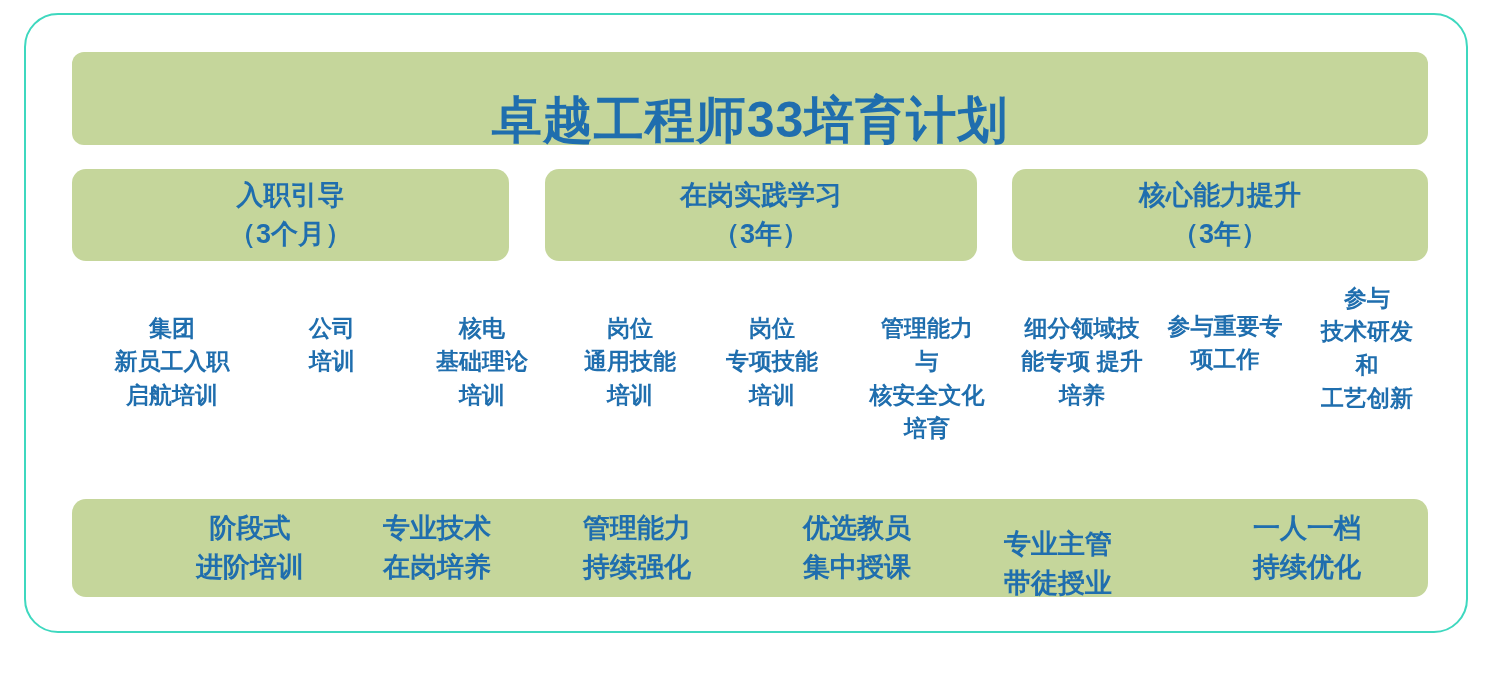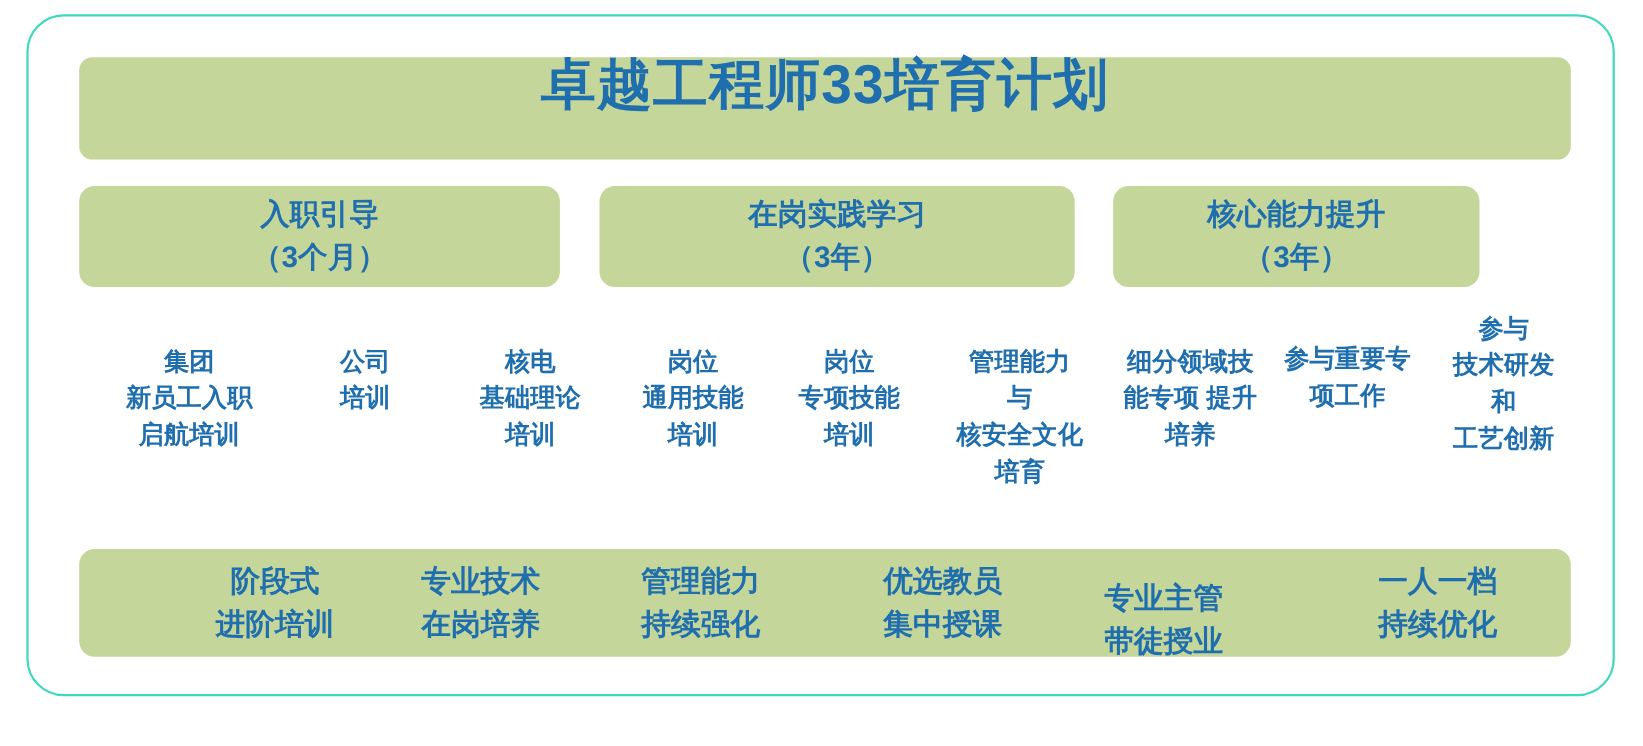--- a/index.html
+++ b/index.html
@@ -37,21 +37,21 @@
   
   .title-banner {
     position: absolute;
     left: 72px;
     top: 52px;
     width: 1356px;
     height: 93px;
     background: #c5d69b;
     border-radius: 12px;
     display: flex;
-    align-items: flex-start;
+    align-items: flex-end;
     justify-content: center;
   }
   .title-text {
     color: #1f6eae;
     font-size: 50px;
     font-weight: bold;
     letter-spacing: 1px;
     line-height: 1;
   }
 
@@ -70,21 +70,21 @@
   }
   .phase-header .ph-line {
     color: #1f6eae;
     font-size: 27px;
     font-weight: bold;
     line-height: 1.45;
     white-space: nowrap;
   }
   .phase-1 { left: 72px;   width: 437px; border-radius: 14px; }
   .phase-2 { left: 545px;  width: 432px; }
-  .phase-3 { left: 1012px; width: 333px; }
+  .phase-3 { left: 1012px; width: 416px; }
 
   
   .details {
     position: absolute;
     left: 72px;
     top: 296px;
     width: 1360px;
     height: 185px;
   }
   .detail-item {

